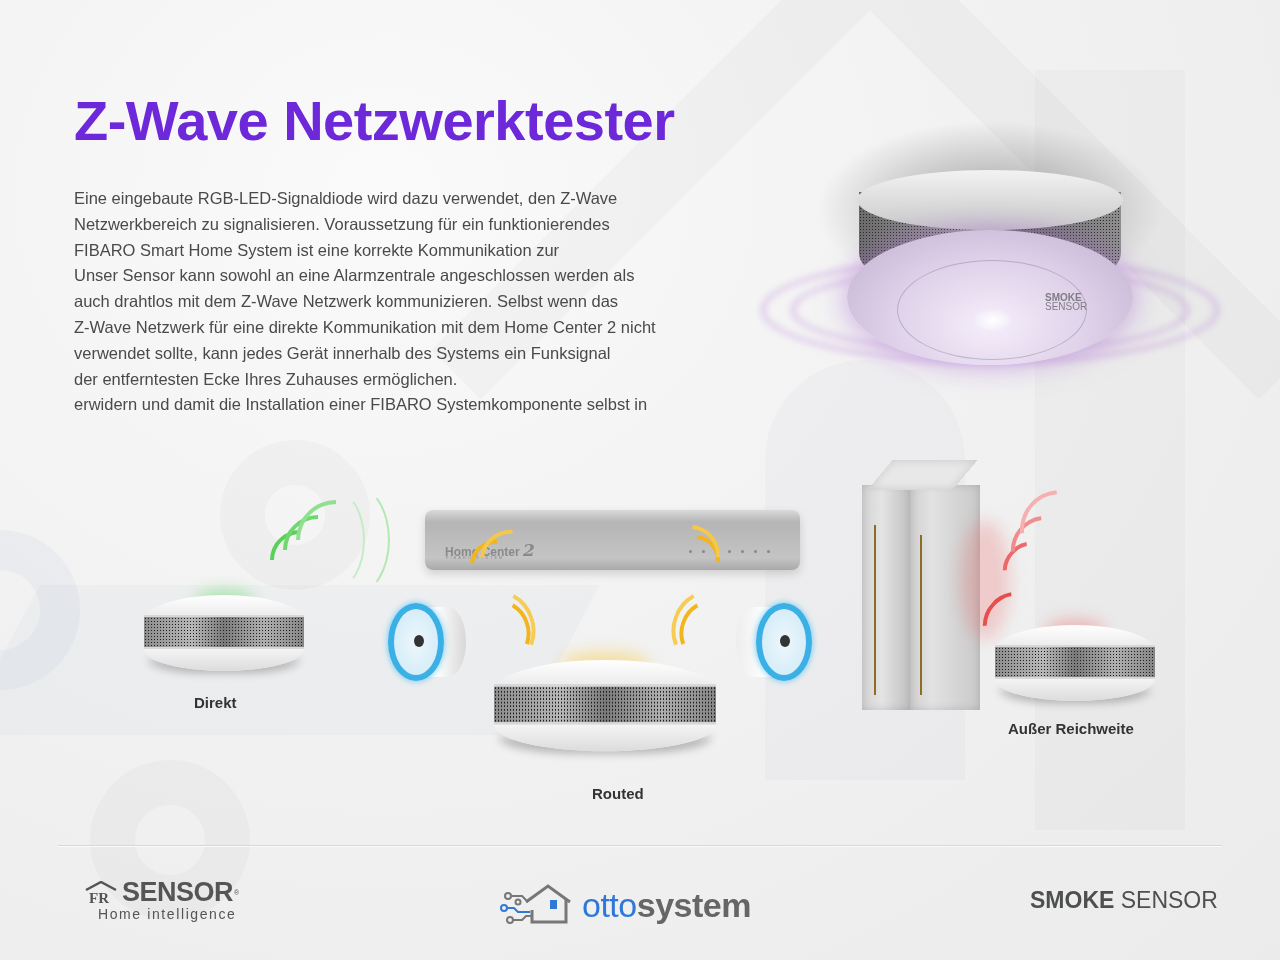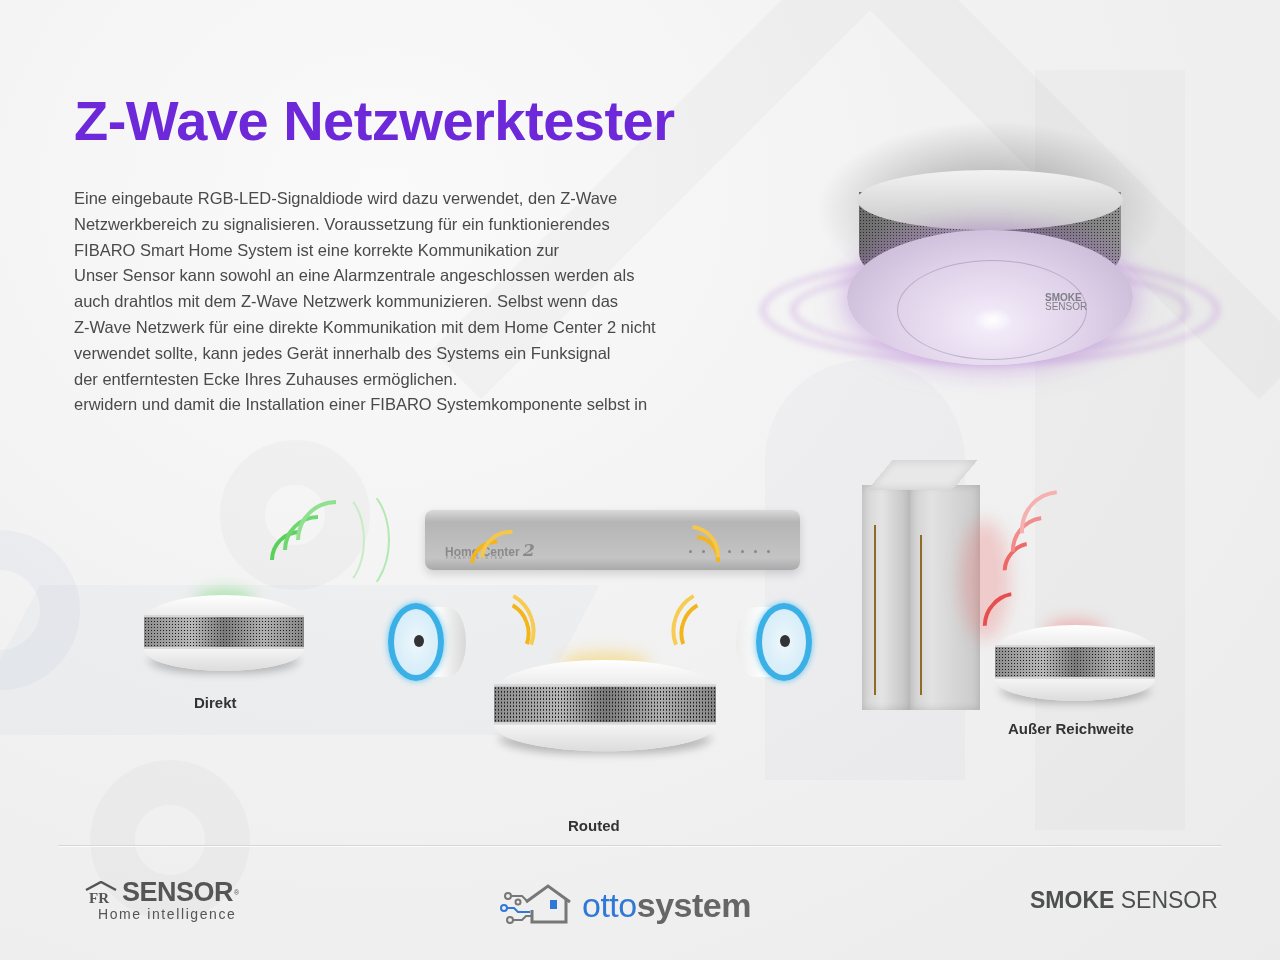--- a/index.html
+++ b/index.html
@@ -199,21 +199,21 @@
   <div class="face" style="left:14px;"></div>
   <div class="hole" style="left:38px;"></div>
 </div>
 
 <div class="glow" style="left:560px;top:652px;width:90px;height:24px;background:rgba(245,205,90,0.55);"></div>
 <div class="puck" style="left:494px;top:660px;width:222px;height:100px;transform:scale(1,1.2);transform-origin:top;">
   <div class="top"></div>
   <div class="mesh"></div>
   <div class="bottom"></div>
 </div>
-<div class="label" style="left:568px;top:785px;margin-top:32px;">Routed</div>
+<div class="label" style="left:592px;top:785px;">Routed</div>
 
 <div class="wall" style="left:862px;top:485px;width:50px;height:225px;">
   <div class="rebar" style="left:12px;top:40px;height:170px;"></div>
 </div>
 <div class="wall" style="left:910px;top:485px;width:70px;height:225px;background:linear-gradient(90deg,#cfcfcf,#e2e2e2 30%,#c9c9c9);">
   <div class="rebar" style="left:10px;top:50px;height:160px;"></div>
 </div>
 <div class="wall" style="left:880px;top:460px;width:85px;height:30px;transform:skewX(-40deg);background:#e8e8e8;"></div>
 <div class="wave" style="left:985px;top:590px;width:50px;height:60px;border-color:transparent transparent transparent #e84a4a;transform:rotate(40deg);"></div>
 <div class="wave" style="left:1005px;top:540px;width:40px;height:50px;border-color:transparent transparent transparent #ee6a6a;transform:rotate(40deg);"></div>

